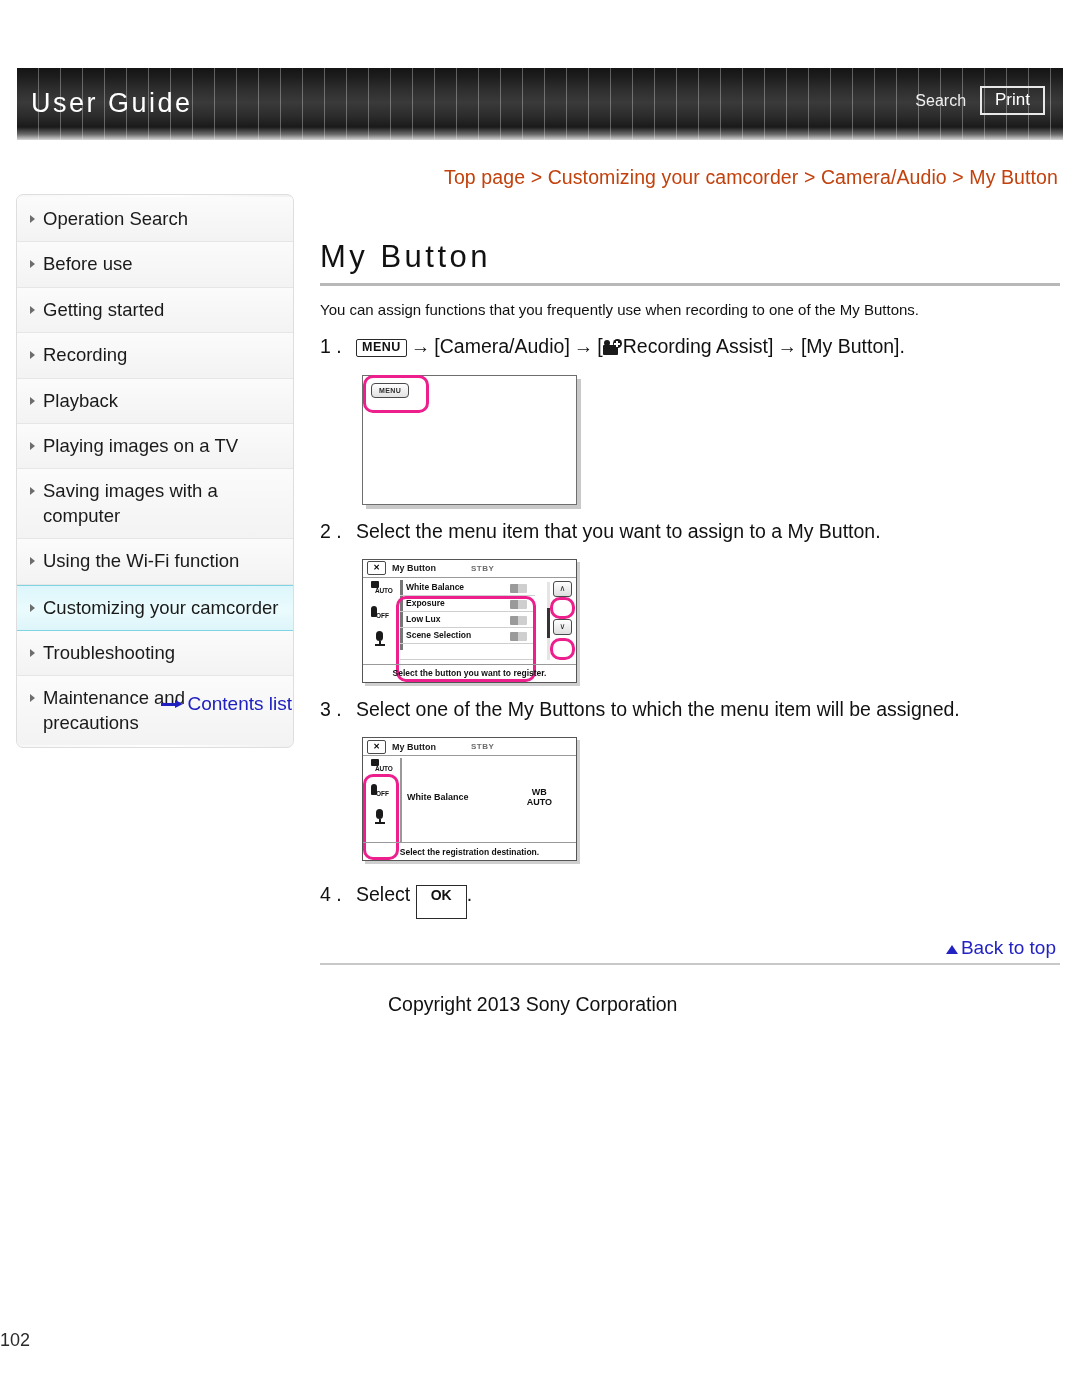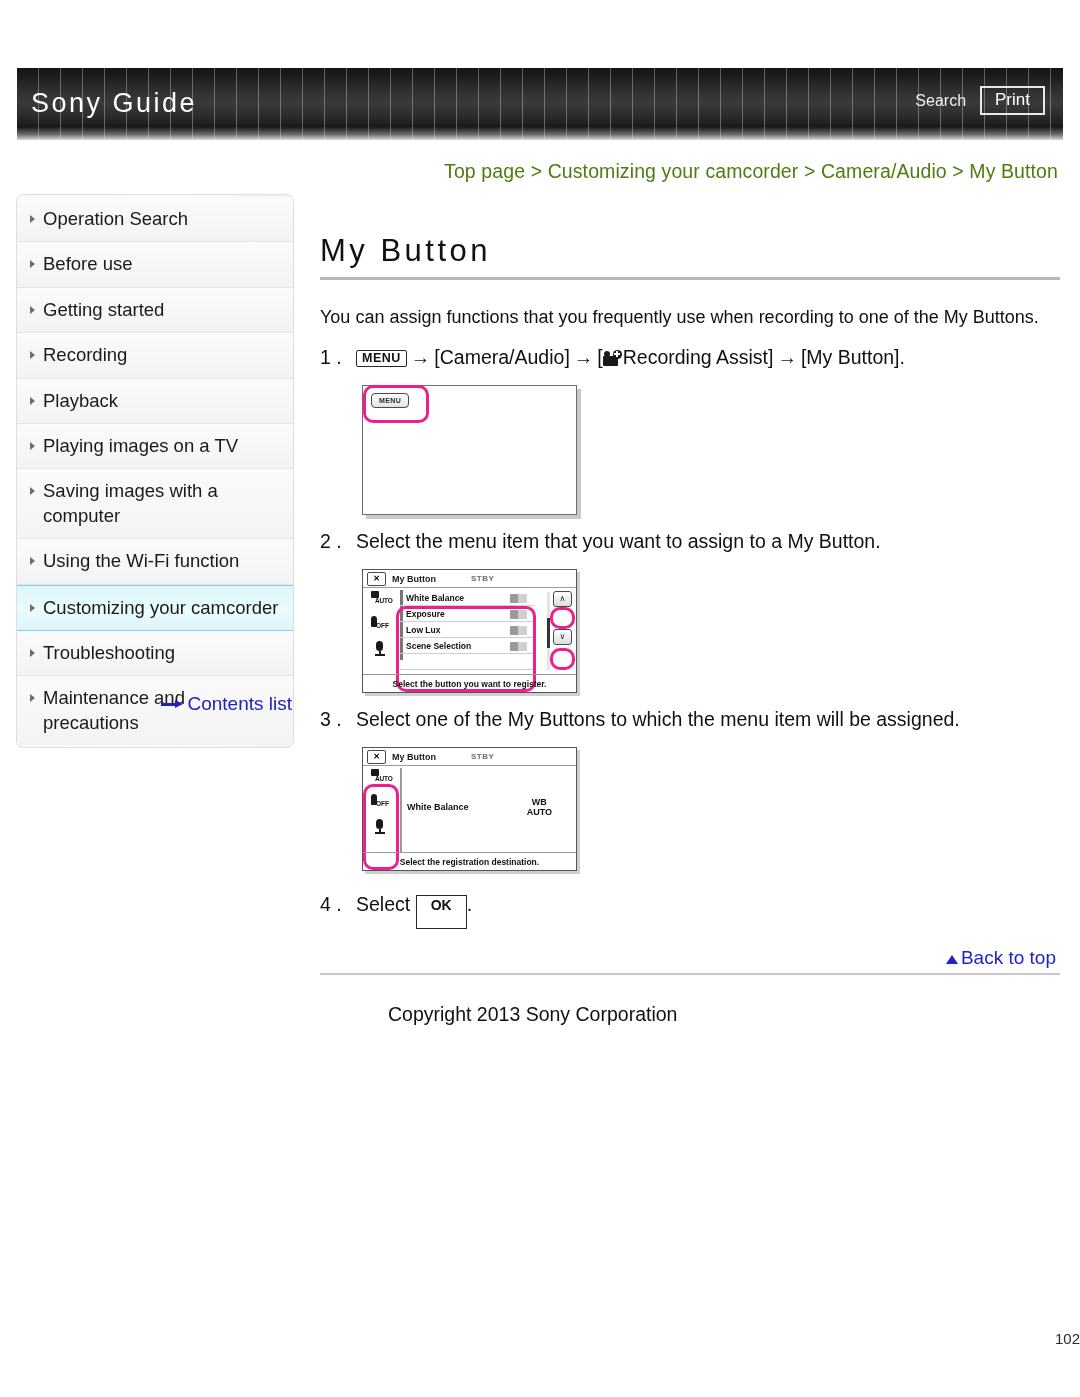--- a/index.html
+++ b/index.html
@@ -148,42 +148,43 @@
 
   
   .main {
     position: absolute;
     left: 320px;
     top: 160px;
     width: 740px;
   }
   .breadcrumb {
     text-align: right;
-    color: #4d7c0f;
+    color: #c2410c;
     font-size: 19.5px;
     padding-right: 2px;
     letter-spacing: 0.1px;
+    margin-top: 6px;
   }
   .page-title {
     margin-top: 50px;
     font-size: 31px;
     letter-spacing: 3.5px;
     color: #111;
     font-weight: 400;
   }
   .title-rule {
     margin-top: 8px;
     height: 3px;
     background: #b8b8b8;
     width: 740px;
   }
 
   .intro {
-    margin-top: 25px;
-    font-size: 18px;
+    margin-top: 13px;
+    font-size: 15px;
     line-height: 1.42;
     color: #111;
     max-width: 730px;
   }
 
   .step {
     margin-top: 13px;
     font-size: 19.5px;
     color: #111;
     display: flex;
@@ -513,31 +514,31 @@
   .copyright {
     margin-top: 28px;
     margin-left: 68px;
     font-size: 19.5px;
     color: #111;
   }
   .page-number {
     position: absolute;
     left: 0; right: 0;
     top: 1330px;
-    text-align: right;
-    font-size: 15px;
+    text-align: left;
+    font-size: 18px;
     color: #2b2b2b;
   }
 </style>
 </head>
 <body>
 
 <div class="header">
   <div class="header-stripes"></div>
-  <div class="header-title">Sony Guide</div>
+  <div class="header-title">User Guide</div>
   <div class="header-actions">
     <div class="header-search">Search</div>
     <div class="header-print">Print</div>
   </div>
 </div>
 
 <div class="sidebar">
   <div class="nav-item">
     <span class="caret"></span>
     <span>Operation Search</span>

